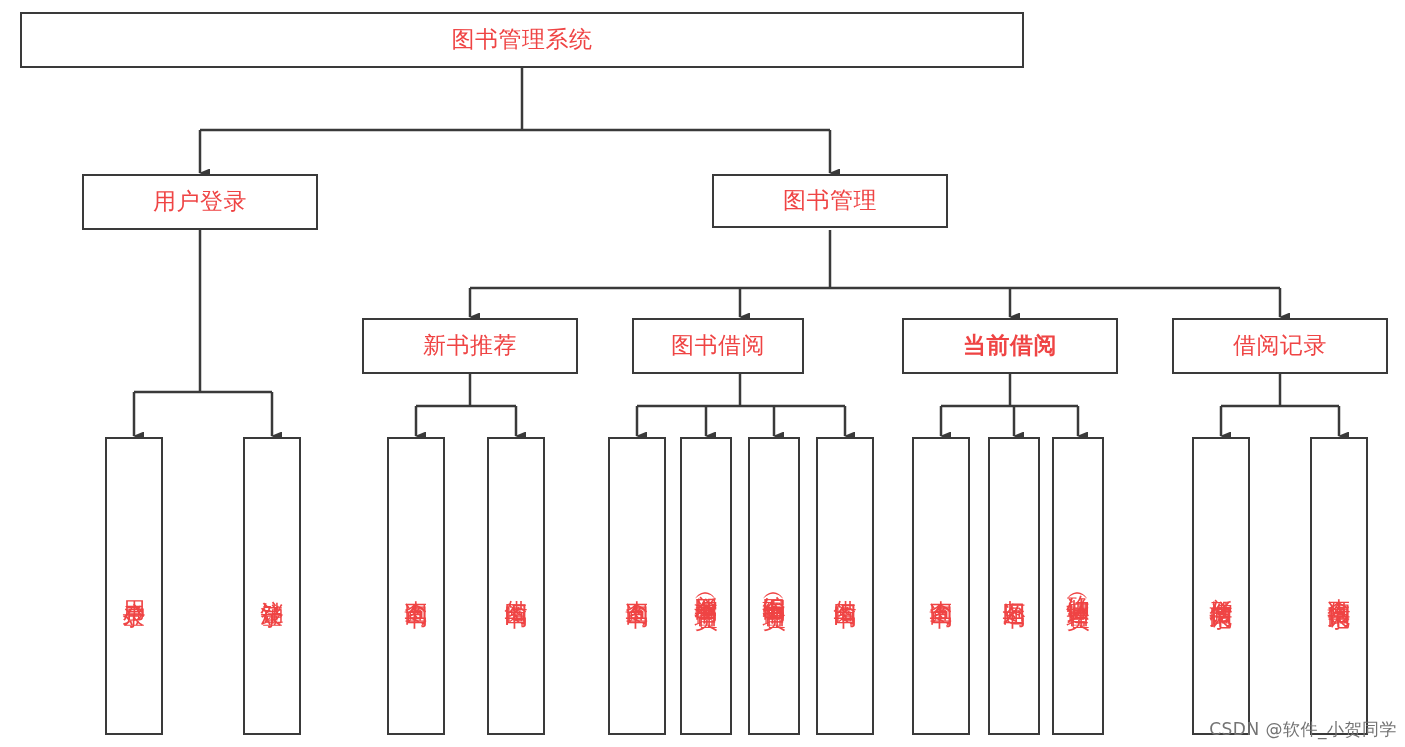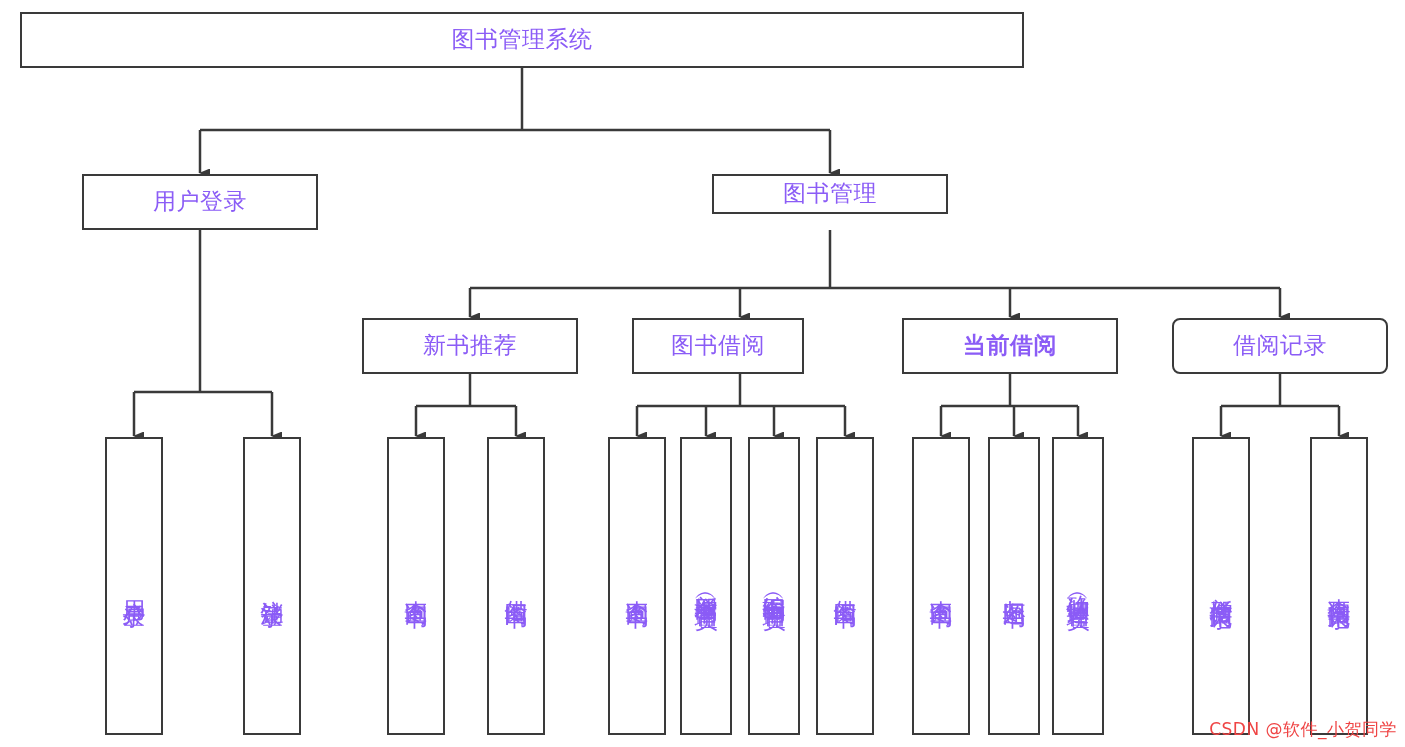--- a/index.html
+++ b/index.html
@@ -30,21 +30,21 @@
     position: absolute;
     box-sizing: border-box;
     background: #ffffff;
     border: 2px solid #3a3a3a;
     display: flex;
     align-items: center;
     justify-content: center;
     color: #333333;
   }
   .node .node-label {
-    color: #8b5cf6;
+    color: #ef4444;
     line-height: 1.18;
     letter-spacing: 0.5px;
     white-space: pre;
   }
   .node.horizontal .node-label {
     font-size: 23px;
     text-align: center;
   }
   .node.vertical {
     align-items: center;
@@ -57,21 +57,21 @@
     font-size: 23px;
     letter-spacing: 2px;
     text-align: center;
     line-height: 1;
   }
   #watermark {
     position: absolute;
     right: 8px;
     bottom: 6px;
     font-size: 17px;
-    color: #ef4444;
+    color: #737373;
     font-family: "DejaVu Sans", "Liberation Sans", sans-serif;
     white-space: nowrap;
     letter-spacing: 0.5px;
   }
 </style>
 </head>
 <body>
 
 <div id="diagram-root">
 
@@ -118,34 +118,34 @@
       </g>
   </svg>
 
   <div class="node horizontal" style="left: 20px; top: 12px; width: 1004px; height: 56px;">
     <span class="node-label">图书管理系统</span>
   </div>
 
   <div class="node horizontal" style="left: 82px; top: 174px; width: 236px; height: 56px;">
     <span class="node-label">用户登录</span>
   </div>
-  <div class="node horizontal" style="left: 712px; top: 174px; width: 236px; height: 40px;">
+  <div class="node horizontal" style="left: 712px; top: 174px; width: 236px; height: 54px;">
     <span class="node-label">图书管理</span>
   </div>
 
   <div class="node horizontal" style="left: 362px; top: 318px; width: 216px; height: 56px;">
     <span class="node-label">新书推荐</span>
   </div>
   <div class="node horizontal" style="left: 632px; top: 318px; width: 172px; height: 56px;">
     <span class="node-label">图书借阅</span>
   </div>
   <div class="node horizontal" style="left: 902px; top: 318px; width: 216px; height: 56px; font-weight: bold;">
     <span class="node-label">当前借阅</span>
   </div>
-  <div class="node horizontal" style="left: 1172px; top: 318px; width: 216px; height: 56px; border-radius: 8px;">
+  <div class="node horizontal" style="left: 1172px; top: 318px; width: 216px; height: 56px;">
     <span class="node-label">借阅记录</span>
   </div>
 
   <div class="node vertical" style="left: 105px; top: 437px; width: 58px; height: 298px;">
     <span class="node-label">用户登录</span>
   </div>
   <div class="node vertical" style="left: 243px; top: 437px; width: 58px; height: 298px;">
     <span class="node-label">注销登录</span>
   </div>
 

